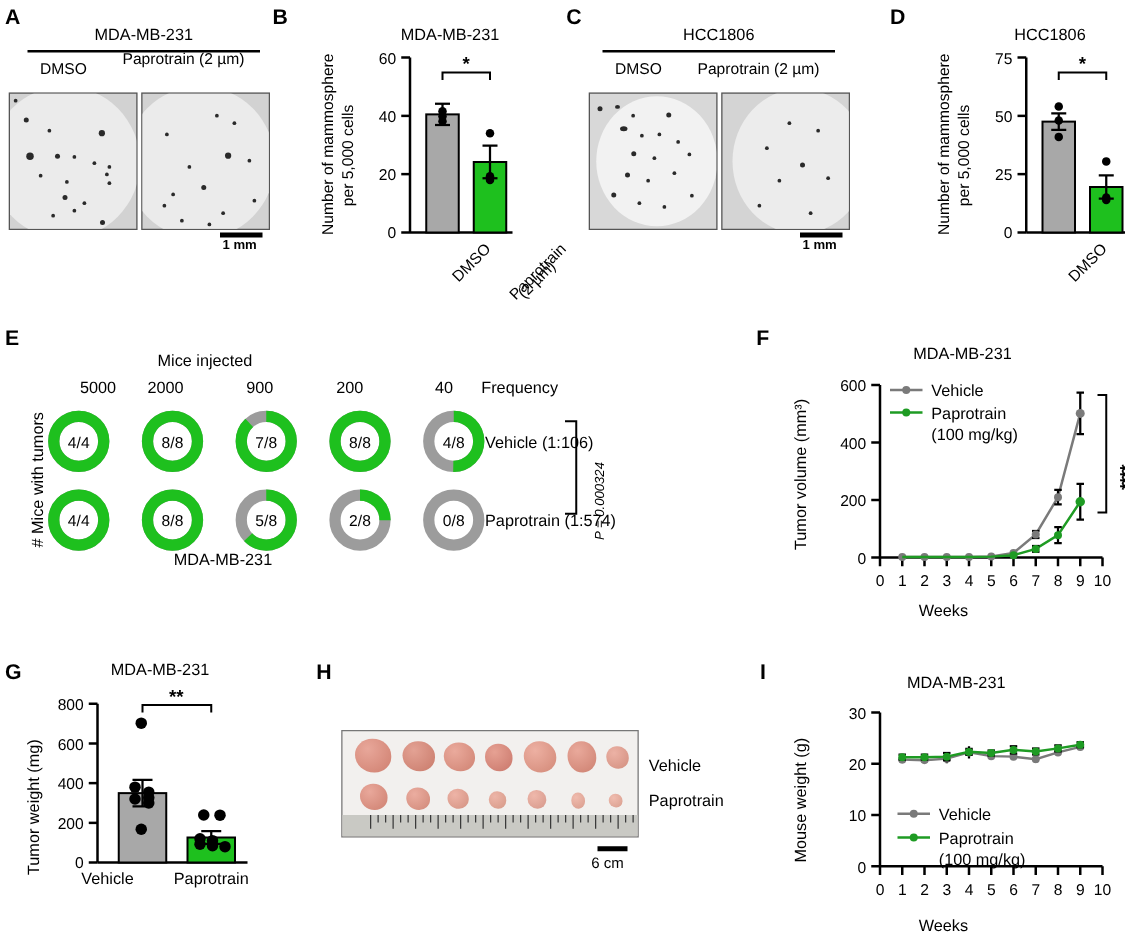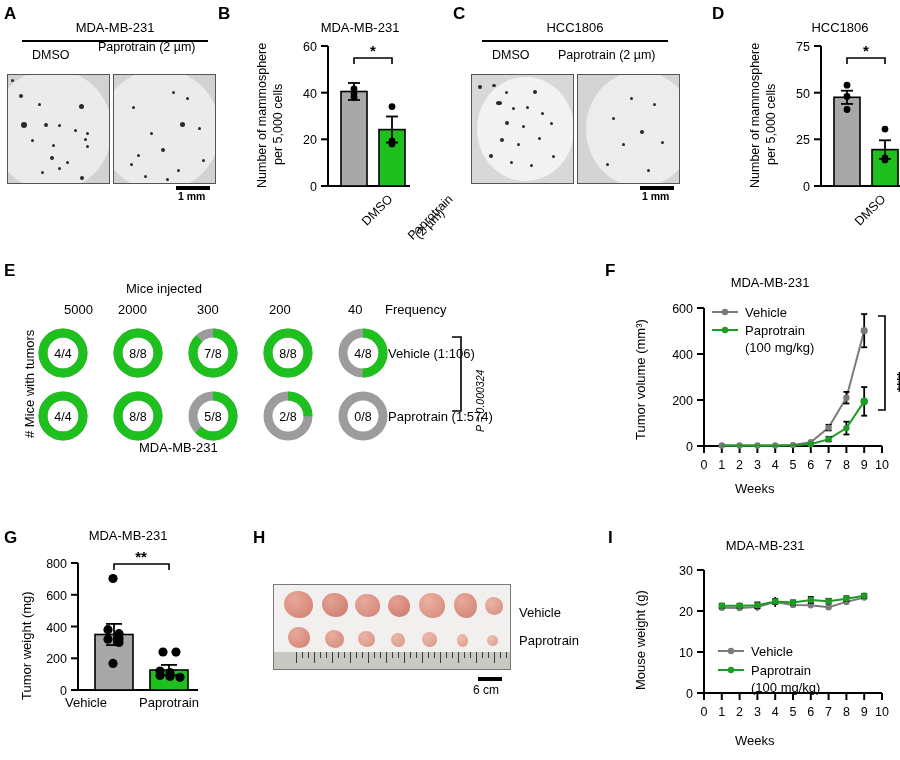--- a/index.html
+++ b/index.html
@@ -214,21 +214,21 @@
   </g>
 </svg>
 <div class="txt rot45" style="left:841px;top:192px;text-align:right;">DMSO</div>
 <div class="txt rot45" style="left:881px;top:192px;text-align:right;">Paprotrain</div>
 
 <div class="plabel" style="left:4px;top:261px;">E</div>
 <div class="txt" style="left:126px;top:281px;font-size:13px;">Mice injected</div>
 <div class="vtxt" style="left:22px;top:438px;font-size:13px;"># Mice with tumors</div>
 <div class="txt" style="left:46px;top:302px;font-size:13px;margin-left:18px;">5000</div>
 <div class="txt" style="left:118px;top:302px;font-size:13px;">2000</div>
-<div class="txt" style="left:197px;top:302px;font-size:13px;">300</div>
+<div class="txt" style="left:197px;top:302px;font-size:13px;">900</div>
 <div class="txt" style="left:269px;top:302px;font-size:13px;">200</div>
 <div class="txt" style="left:348px;top:302px;font-size:13px;">40</div>
 <div class="txt" style="left:385px;top:302px;font-size:13px;">Frequency</div>
 
 <svg width="400" height="135" style="position:absolute;left:35px;top:325px;">
   <g>
     <circle cx="28" cy="28" r="20" fill="none" stroke="#9C9C9C" stroke-width="9"></circle>
     <circle cx="28" cy="28" r="20" fill="none" stroke="#1EC01E" stroke-width="9" stroke-dasharray="125.66 0" transform="rotate(-90 28 28)"></circle>
     <text class="tklab" x="28" y="33" text-anchor="middle" font-size="12.5">4/4</text>
   </g>

